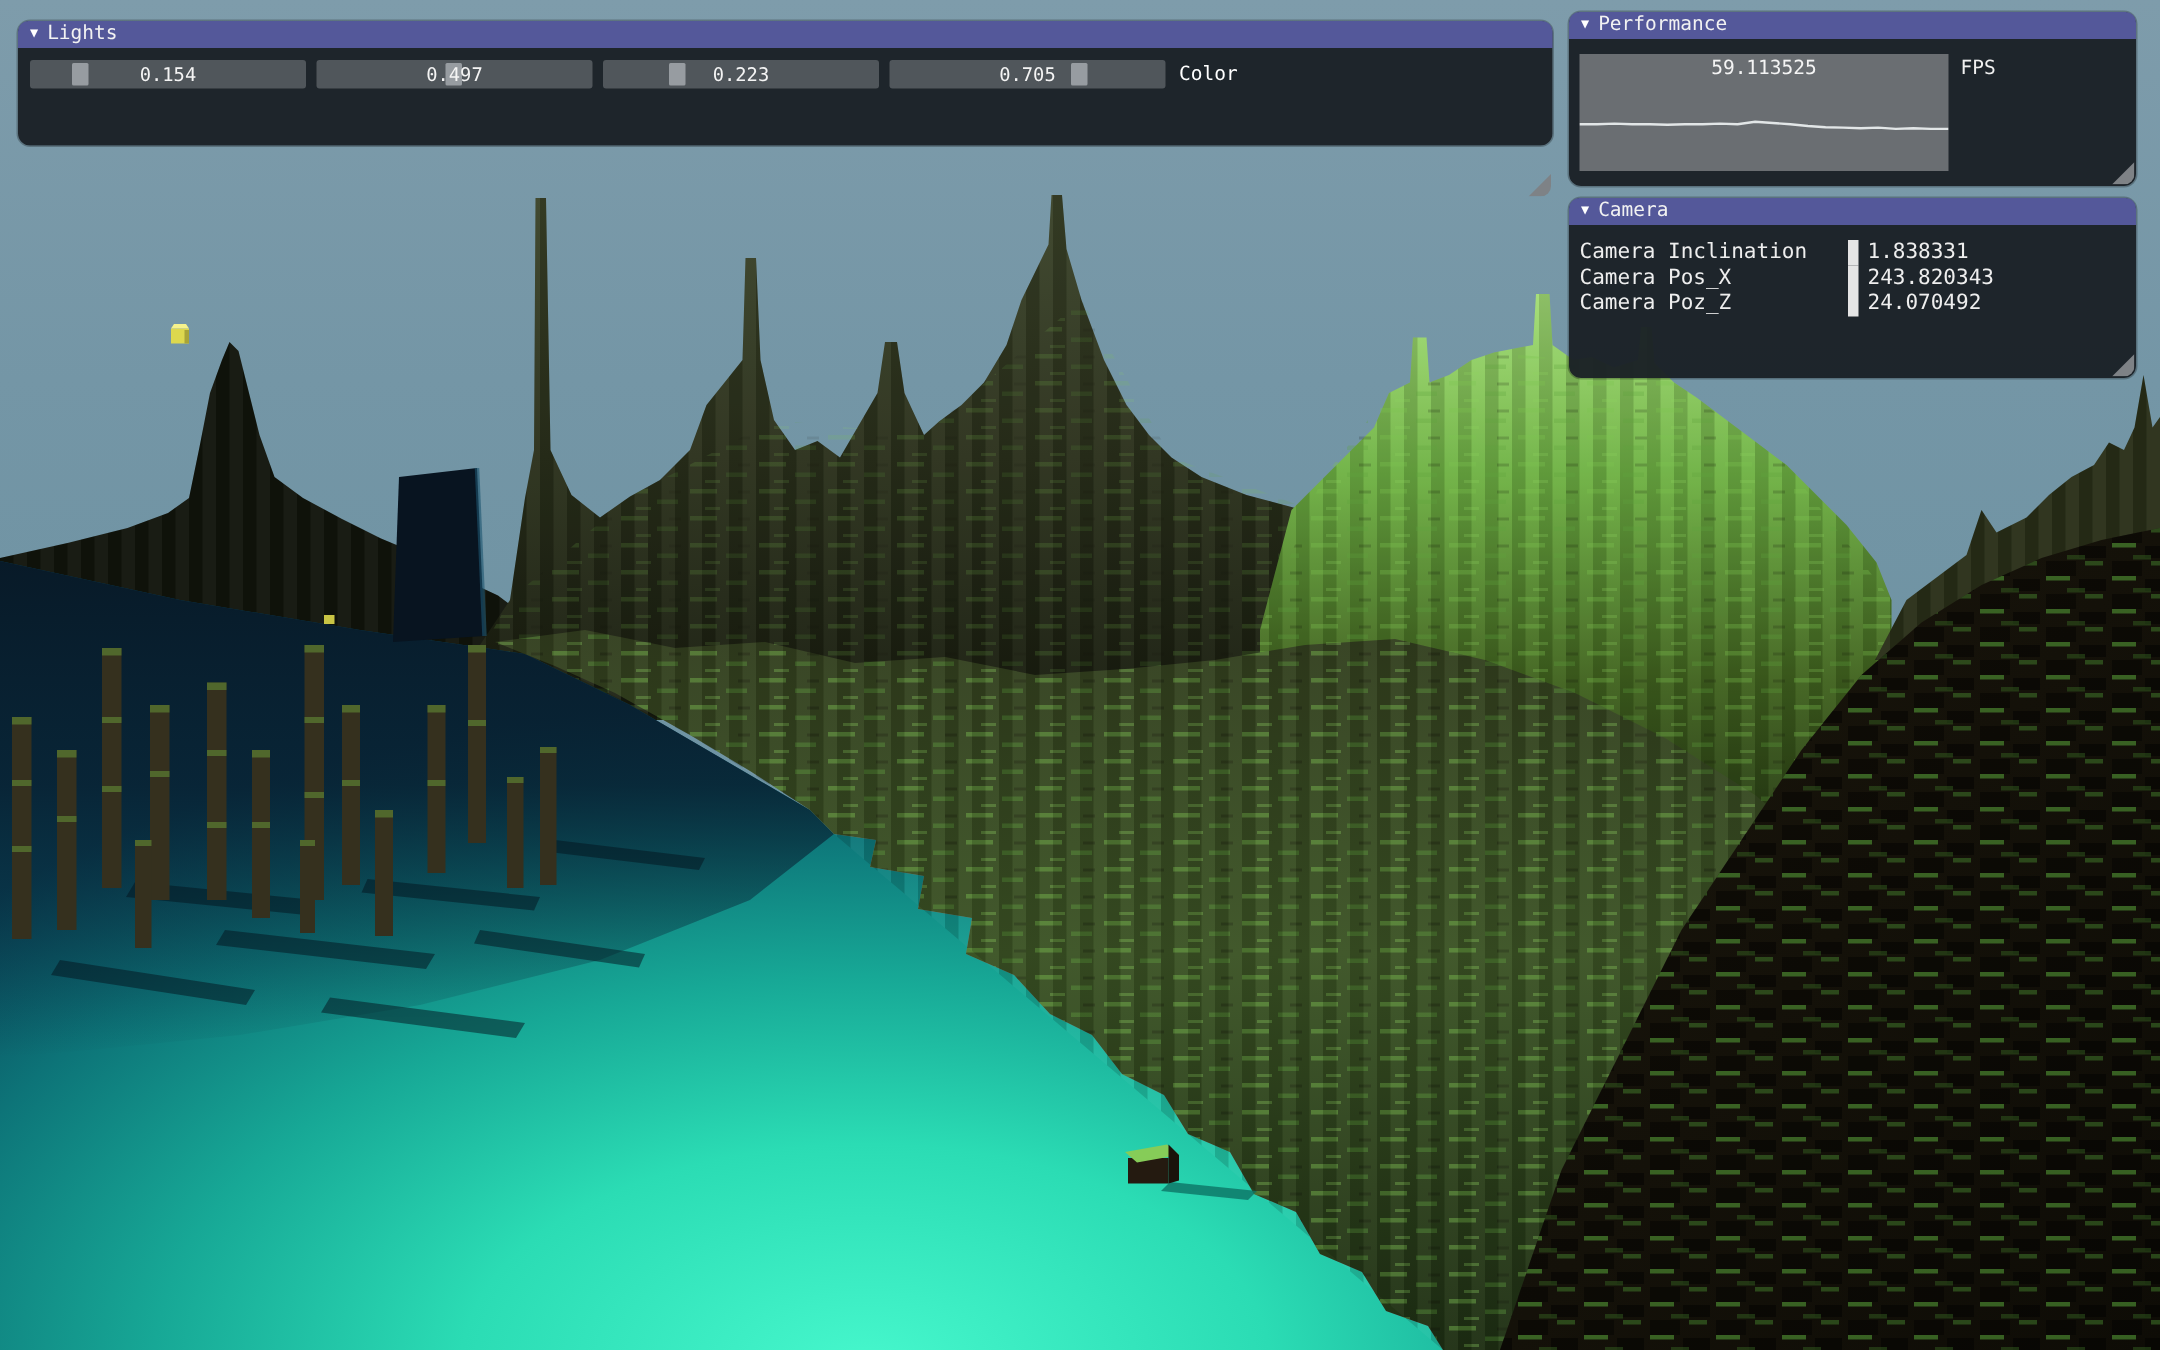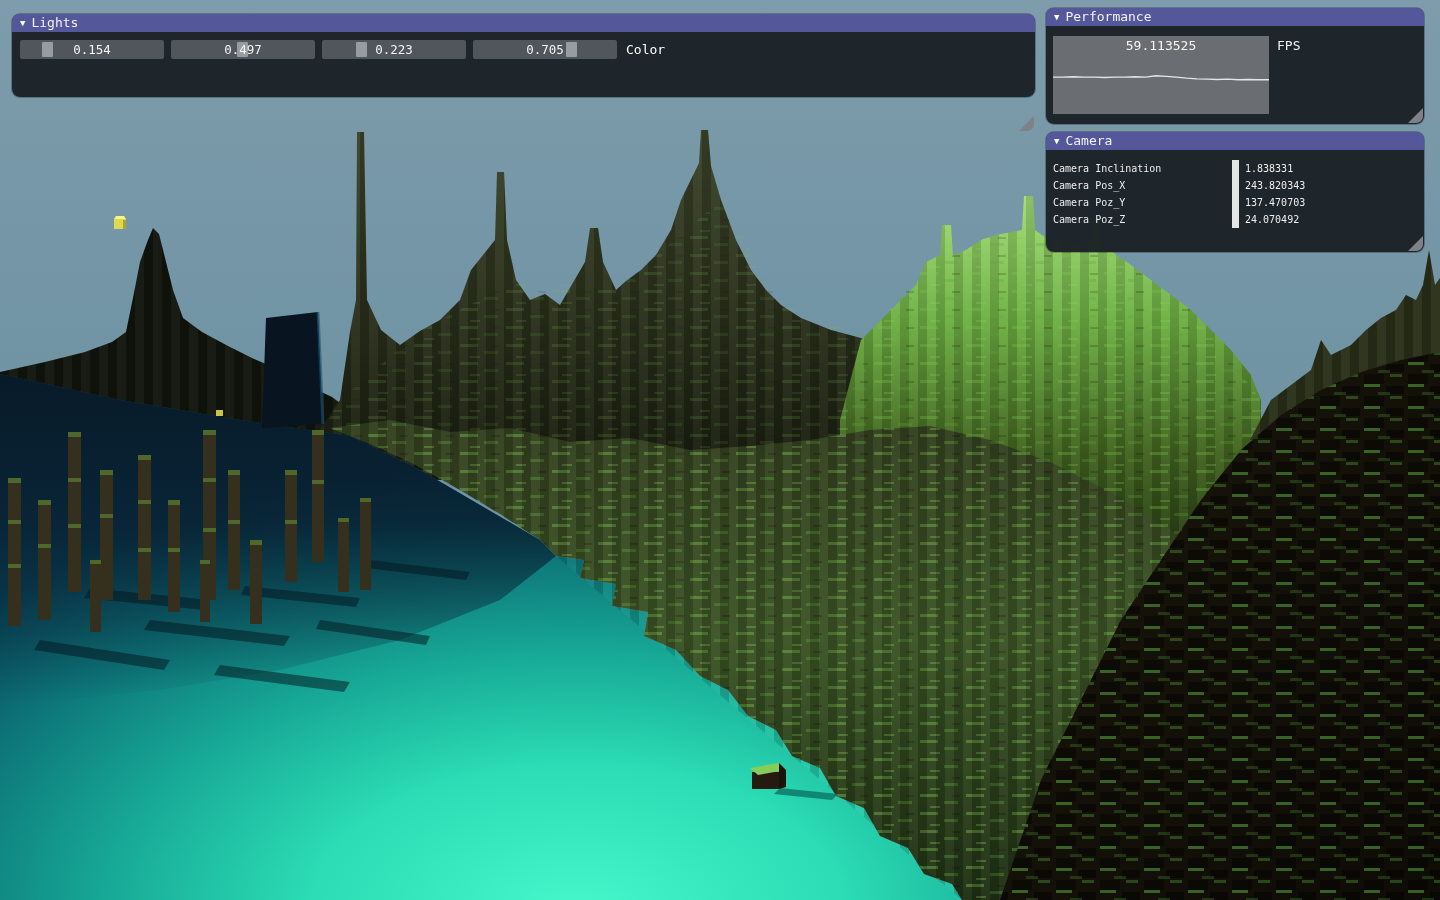--- a/index.html
+++ b/index.html
@@ -16,38 +16,38 @@
                 display:flex;align-items:center;gap:6px;padding:0 8px;
                 color:#f2f2f2;font-size:13px;line-height:18px;}
   .collapse-arrow{font-size:9px;color:#ffffff;transform:translateY(-0.5px);}
   .panel-body{position:relative;color:#ececec;font-size:13px;}
   .resize-grip{position:absolute;right:1px;bottom:1px;width:15px;height:15px;
                background:#7e8286;clip-path:polygon(100% 0,100% 100%,0 100%);
                border-bottom-right-radius:7px;}
   
   .slider-rows{padding:8px;display:flex;flex-direction:column;gap:4px;}
   .slider-row{display:flex;align-items:center;gap:7px;}
-  .slider{position:relative;width:144px;height:19px;background:#50565b;
+  .slider{position:relative;width:184px;height:19px;background:#50565b;
           border-radius:2px;flex:none;}
   .slider-handle{position:absolute;top:2px;bottom:2px;width:11px;
                  left:calc(2px + var(--f,0) * (100% - 15px));
                  background:#979ca1;border-radius:1px;}
   .slider-value{position:absolute;inset:0;display:flex;align-items:center;
                 justify-content:center;font-size:12.5px;color:#f4f4f4;}
   .row-label{margin-left:2px;font-size:13px;color:#ffffff;}
   
   .perf-body{display:flex;align-items:flex-start;padding:10px 7px;gap:8px;}
-  .fps-graph{position:relative;width:216px;height:78px;background:#6a6e72;flex:none;}
+  .fps-graph{position:relative;width:246px;height:78px;background:#6a6e72;flex:none;}
   .fps-graph svg{position:absolute;inset:0;}
   .fps-overlay{position:absolute;top:2px;left:0;right:0;text-align:center;
                font-size:13px;color:#f4f4f4;}
   .fps-label{font-size:13px;color:#f0f0f0;margin-top:2px;}
   
   .cam-rows{padding:10px 0 7px 7px;}
-  .cam-row{display:flex;height:17px;line-height:17px;font-size:10px;}
+  .cam-row{display:flex;height:17px;line-height:17px;font-size:14px;}
   .cam-label{width:179px;color:#eeeeee;flex:none;}
   .cam-value{border-left:7px solid #e5e5e5;padding-left:6px;color:#eeeeee;}
 </style>
 </head>
 <body>
 
 <div id="app">
 
   <div id="scene">
     <svg viewBox="0 0 1440 900" preserveAspectRatio="none">
@@ -286,24 +286,20 @@
     <div class="panel-body cam-rows">
       <div class="cam-row">
         <span class="cam-label">Camera Inclination</span>
         <span class="cam-value">1.838331</span>
       </div>
       <div class="cam-row">
         <span class="cam-label">Camera Pos_X</span>
         <span class="cam-value">243.820343</span>
       </div>
       <div class="cam-row">
-        <span class="cam-label">Camera Poz_Y</span>
-        <span class="cam-value">137.470703</span>
-      </div>
-      <div class="cam-row">
         <span class="cam-label">Camera Poz_Z</span>
         <span class="cam-value">24.070492</span>
       </div>
     </div>
     <div class="resize-grip"></div>
   </div>
 
 </div>
 
 </body></html>

